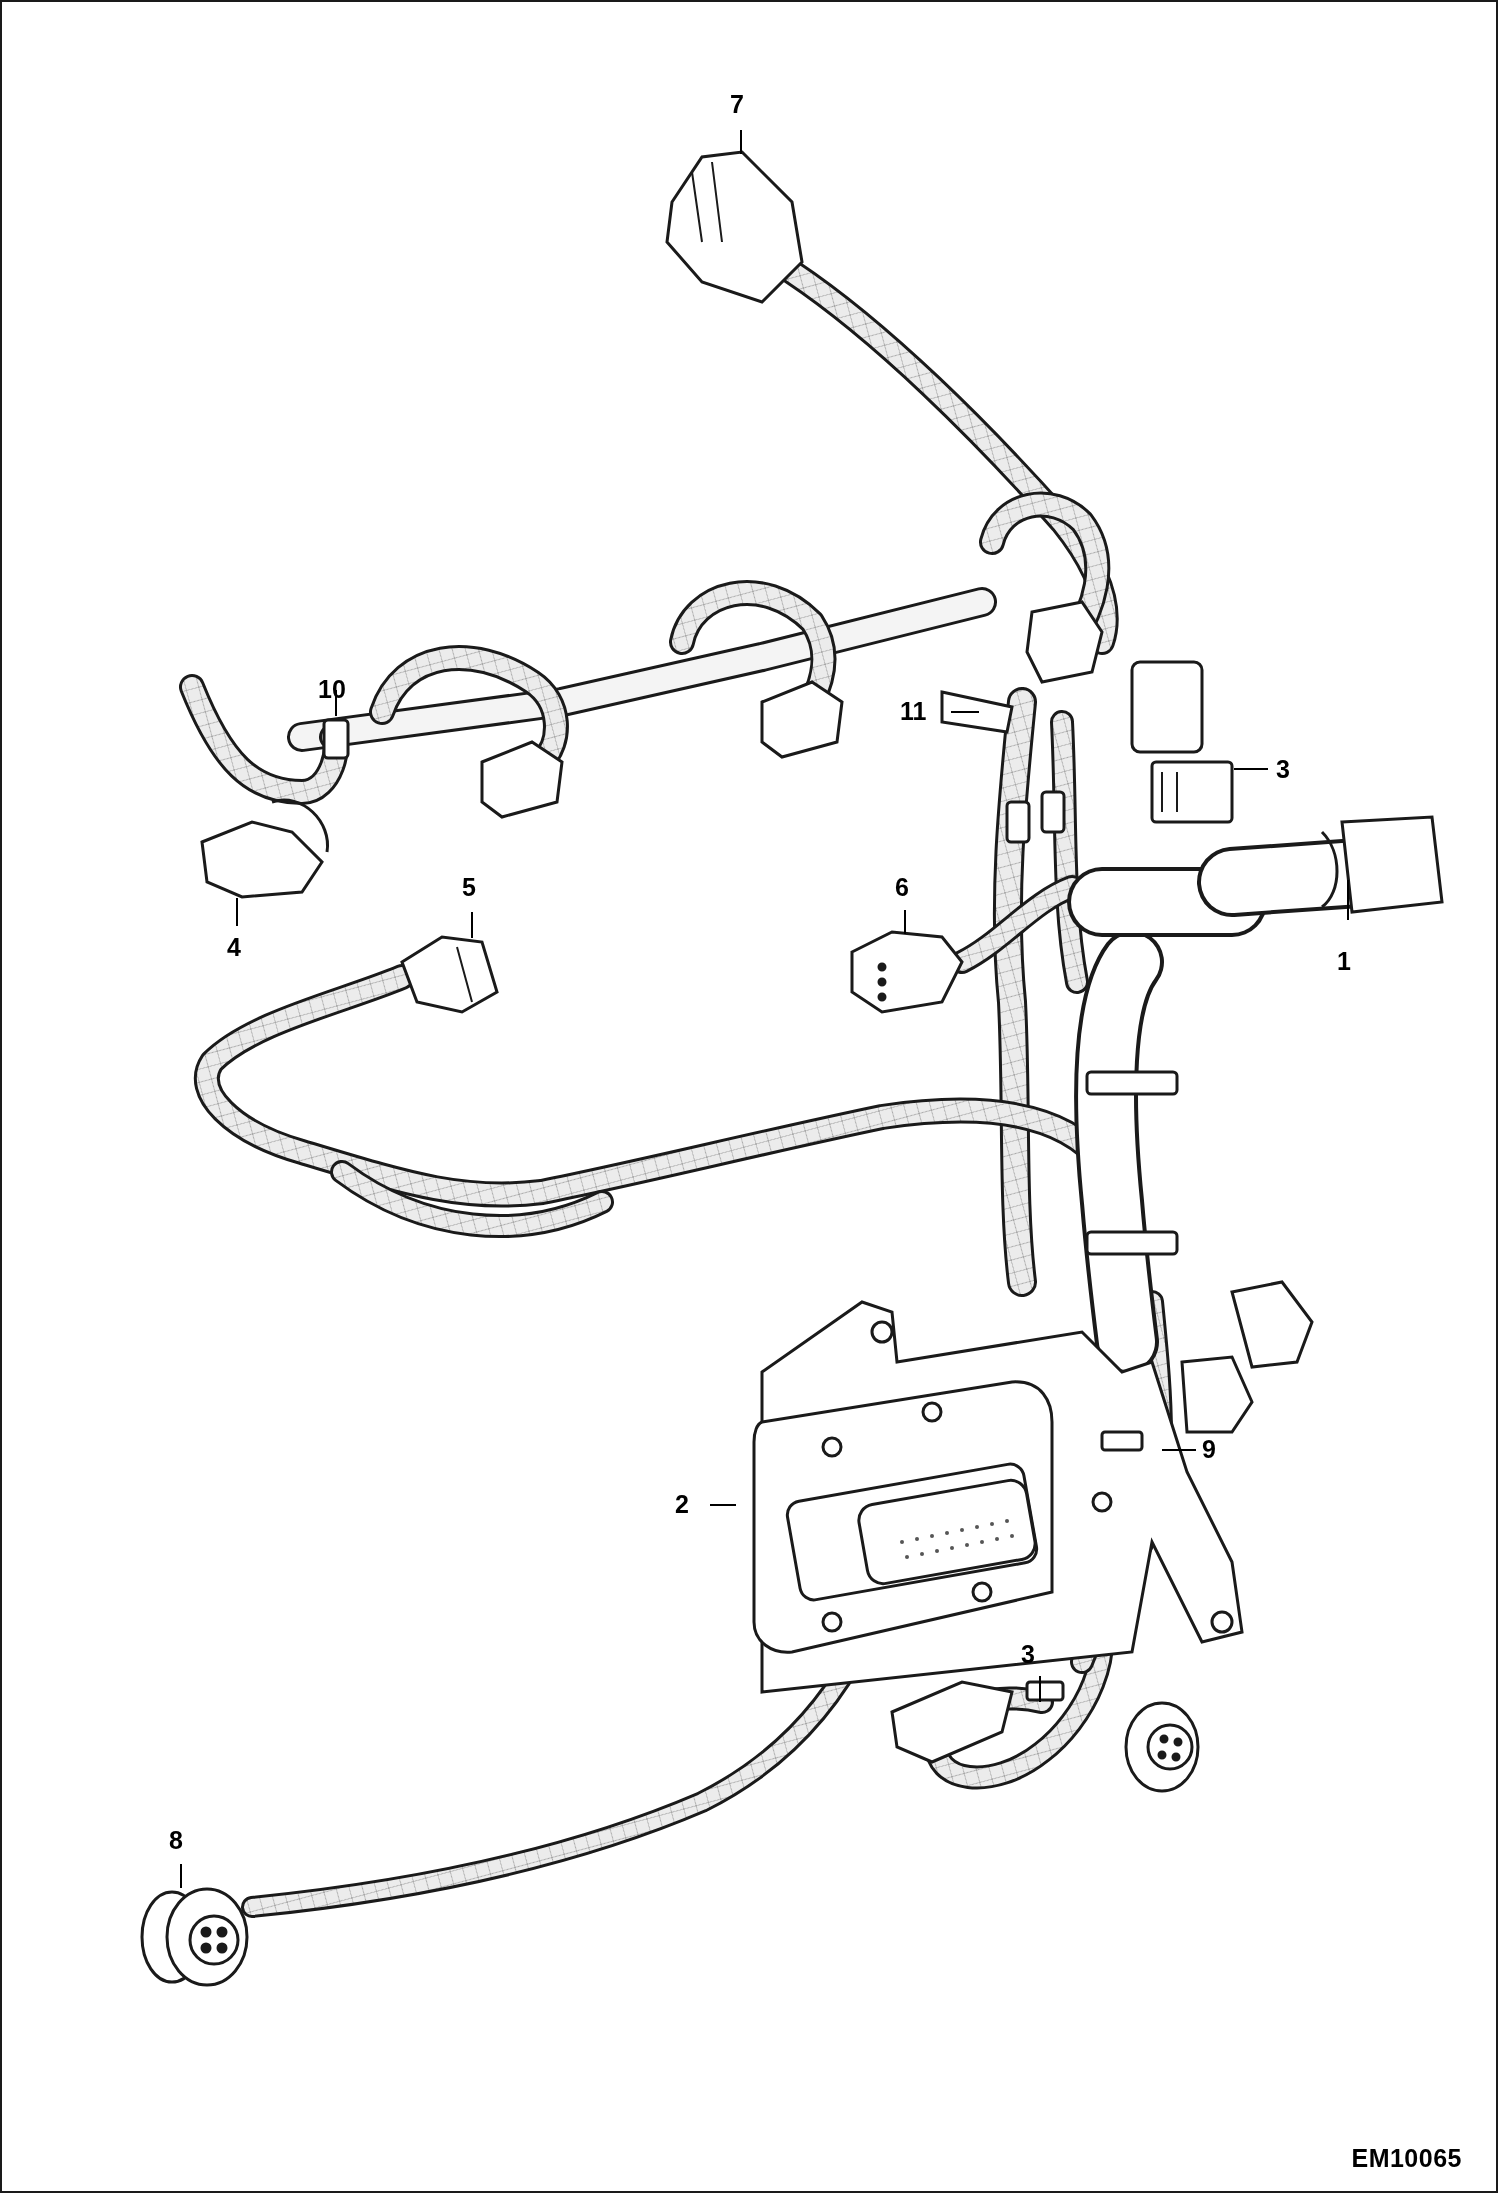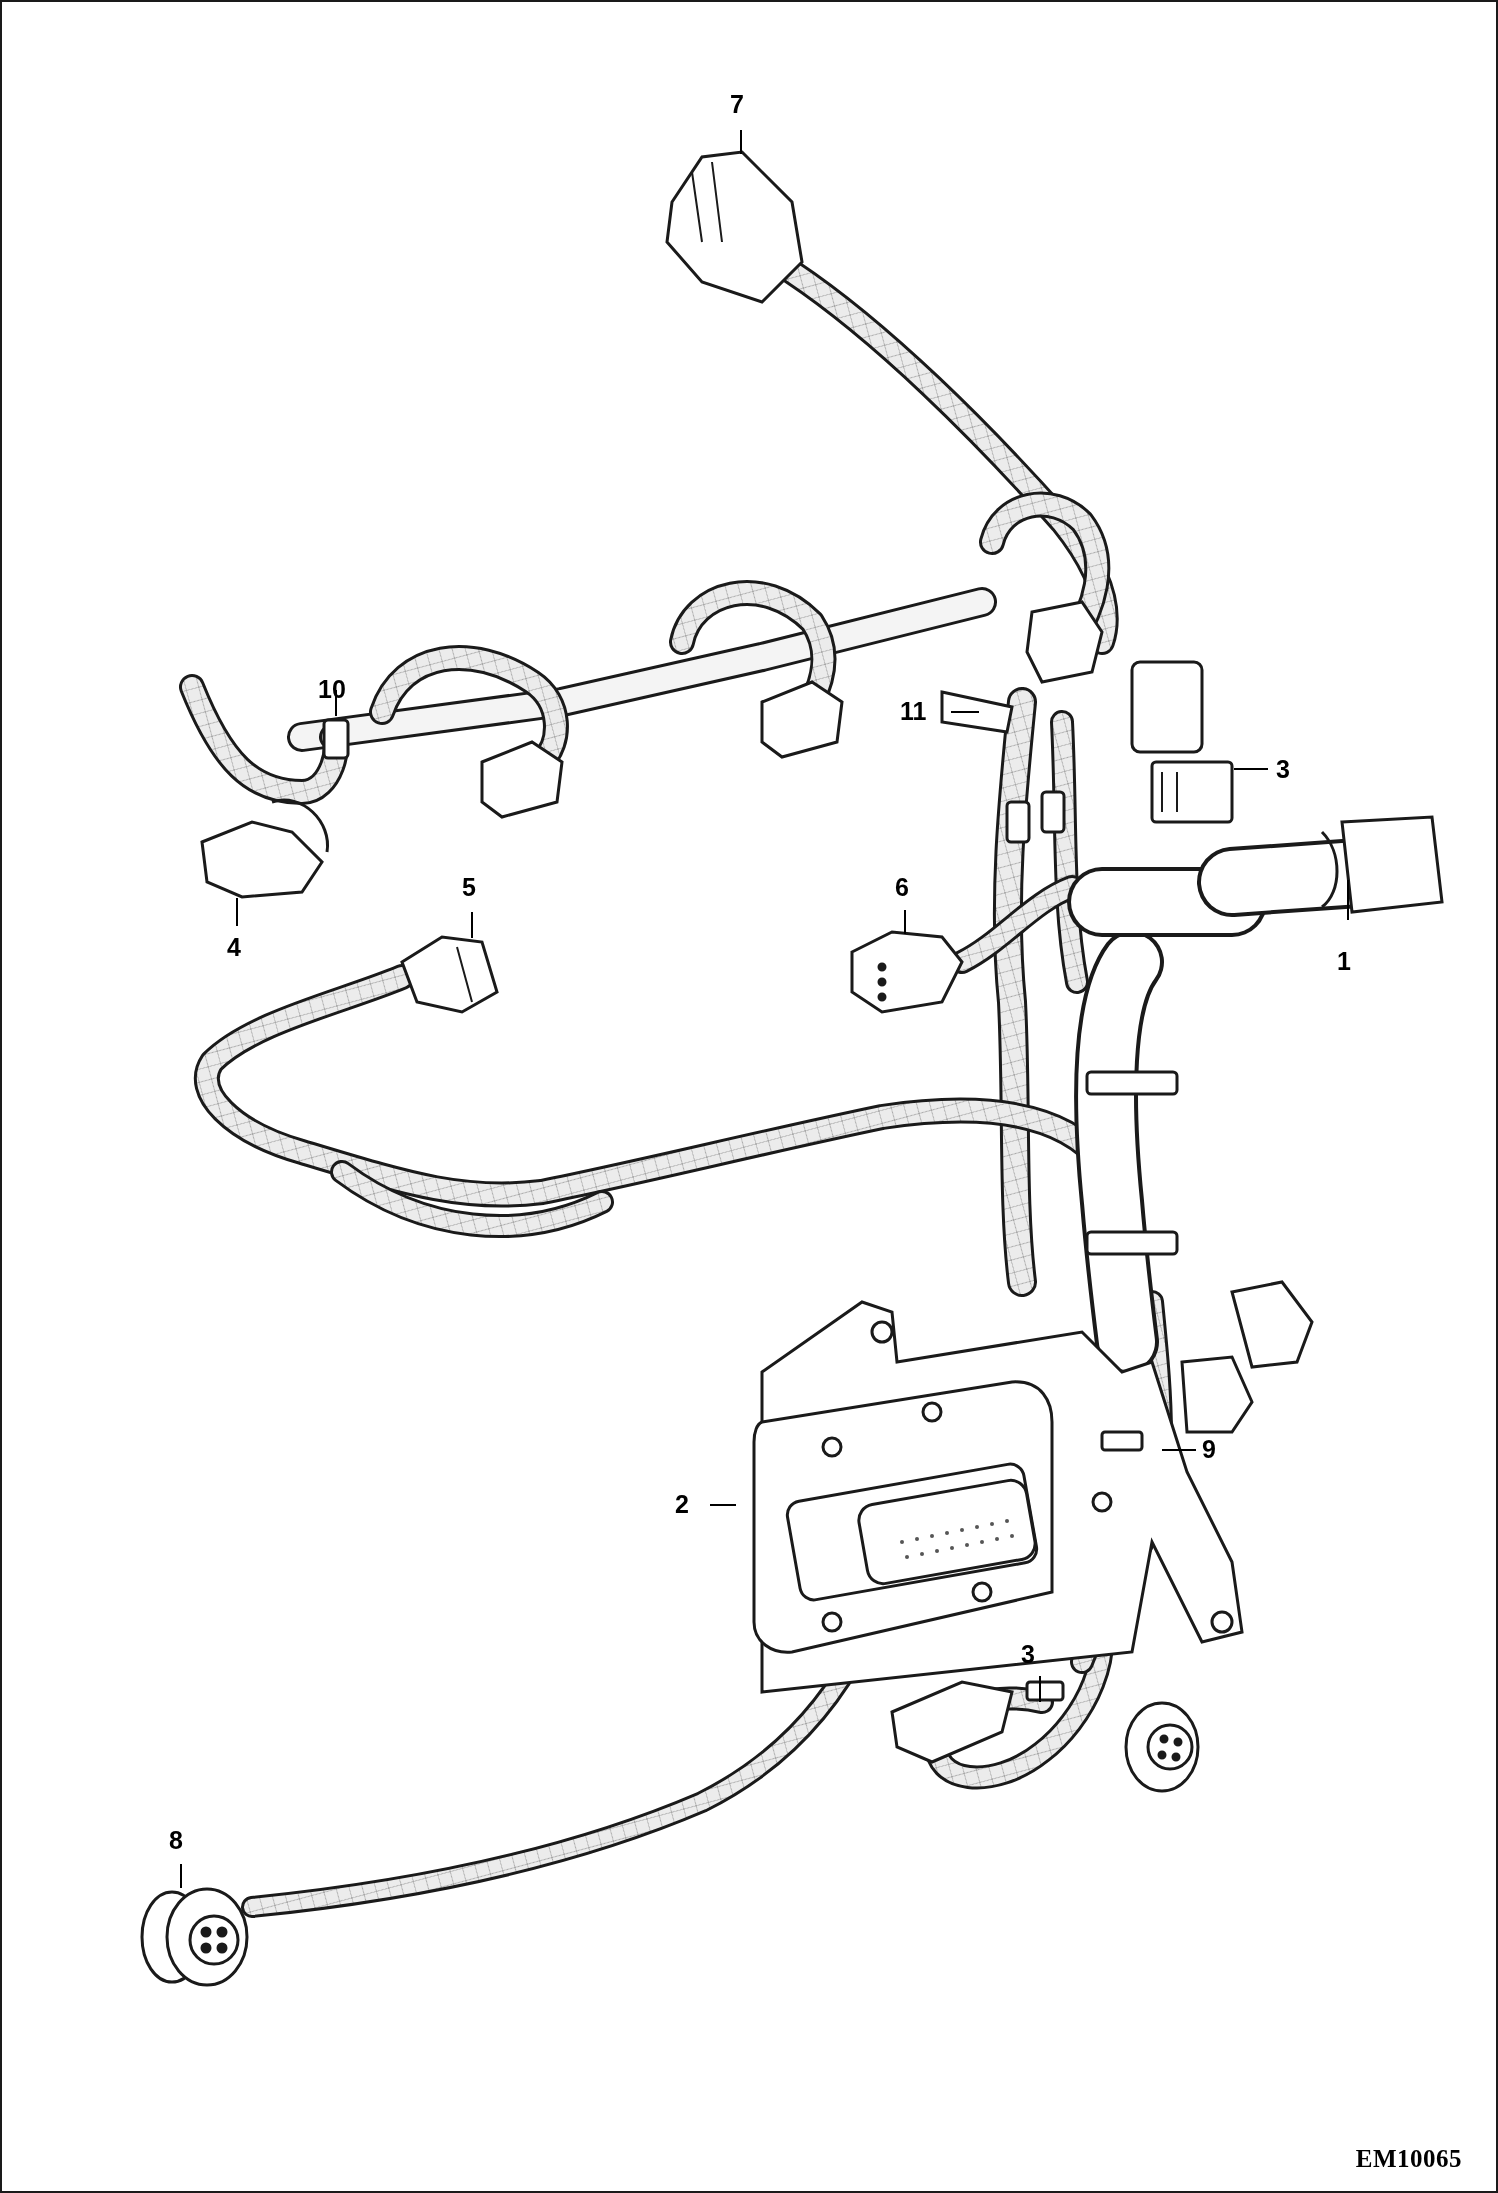--- a/index.html
+++ b/index.html
@@ -17,21 +17,21 @@
     font-weight: bold;
     font-size: 25px;
     color: #000000;
     line-height: 1;
     white-space: nowrap;
   }
   .leader { position: absolute; background: #000000; }
   .figure-id {
     position: absolute;
     right: 34px; bottom: 18px;
-    font-family: Liberation Serif, serif;
+    font-family: Liberation Sans, sans-serif;
     font-weight: bold;
     font-size: 25px;
     color: #000000;
     letter-spacing: 0.5px;
   }
 </style>
 </head>
 <body>
 
 <div class="frame">

